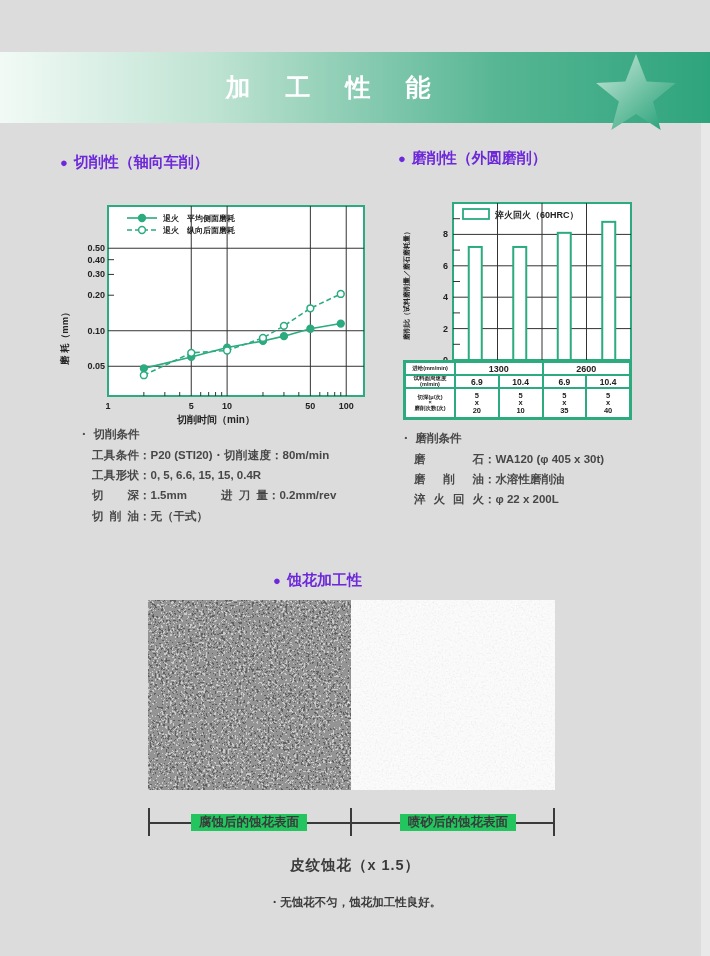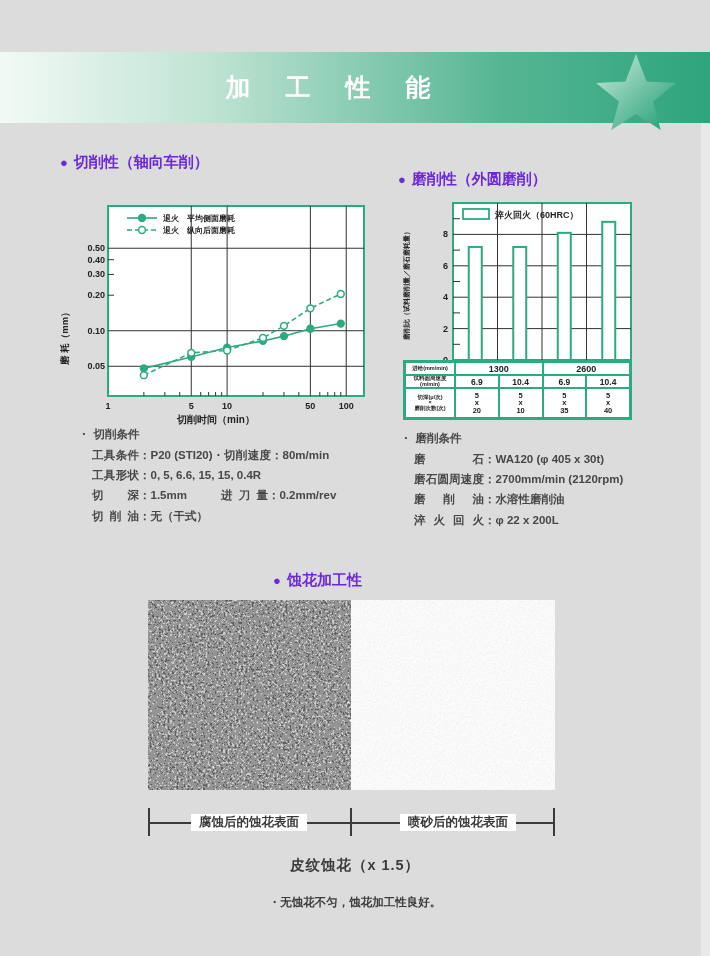--- a/index.html
+++ b/index.html
@@ -48,21 +48,21 @@
   .gt-v2{font-size:8.5px;}
   .gt-v3{font-size:7.5px;line-height:0.95;}
   
   #etch-head{left:0;top:571px;width:635px;text-align:center;}
   #textures{left:148px;top:600px;width:407px;height:190px;display:flex;}
   #brackets{left:148px;top:808px;width:407px;height:30px;}
   .br-line{position:absolute;top:14px;height:1.5px;background:#3a3a3a;}
   .br-tick{position:absolute;top:0;width:1.5px;height:28px;background:#3a3a3a;}
   .br-label{
     position:absolute;top:6px;font-size:12.5px;font-weight:bold;color:#3a3a3a;
-    background:#ffffff;padding:0 8px;white-space:nowrap;transform:translateX(-50%);
+    background:#22c55e;padding:0 8px;white-space:nowrap;transform:translateX(-50%);
   }
   #caption{left:0;top:856px;width:710px;text-align:center;font-size:14.5px;font-weight:bold;color:#3a3a3a;letter-spacing:1px;}
   #note{left:0;top:895px;width:710px;text-align:center;font-size:11.5px;font-weight:bold;color:#3a3a3a;}
   #edge-strip{left:701px;top:123px;width:9px;height:833px;background:#e9e9e9;}
   svg text{font-family:"Liberation Sans",sans-serif;}
 </style>
 </head>
 <body>
 
 <div class="abs" id="banner">
@@ -147,21 +147,21 @@
 <div class="abs cond" id="cutting-conds" style="left:78px;top:424px;">
     <div class="cond-title"><span class="tbullet">・</span><span>切削条件</span></div>
     <div class="cond-rows">
       <div class="cond-row"><span class="clabel" style="width: 47px;">工具条件</span><span>：</span><span>P20 (STI20)・</span><span class="clabel" style="width: 47px;">切削速度</span><span>：</span><span>80m/min</span></div>
       <div class="cond-row"><span class="clabel" style="width: 47px;">工具形状</span><span>：</span><span>0, 5, 6.6, 15, 15, 0.4R</span></div>
       <div class="cond-row"><span class="clabel" style="width: 47px;">切深</span><span>：</span><span>1.5mm</span><span class="clabel" style="width: 47px; margin-left: 34px;">进刀量</span><span>：</span><span>0.2mm/rev</span></div>
       <div class="cond-row"><span class="clabel" style="width: 47px;">切削油</span><span>：</span><span>无（干式）</span></div>
     </div>
   </div>
 
-<div class="abs sec-head" style="left:398px;top:170px;">
+<div class="abs sec-head" style="left:398px;top:149px;">
   <span class="bullet">●</span><span>磨削性（外圆磨削）</span>
 </div>
 <svg class="abs" id="grinding-chart-svg" style="left:395px;top:196px;" width="315" height="166">
     <rect x="58" y="7" width="178" height="157" fill="#fff" stroke="#2bab7e" stroke-width="2"></rect>
     <text x="53" y="167" text-anchor="end" font-size="9" font-weight="bold" fill="#222">0</text>
     <line x1="58" y1="132.6" x2="236" y2="132.6" stroke="#333333" stroke-width="1"></line>
     <text x="53" y="135.6" text-anchor="end" font-size="9" font-weight="bold" fill="#222">2</text>
     <line x1="58" y1="101.2" x2="236" y2="101.2" stroke="#333333" stroke-width="1"></line>
     <text x="53" y="104.2" text-anchor="end" font-size="9" font-weight="bold" fill="#222">4</text>
     <line x1="58" y1="69.80000000000001" x2="236" y2="69.80000000000001" stroke="#333333" stroke-width="1"></line>
@@ -232,21 +232,20 @@
     <div class="gt-v3">
       <div>5</div>
       <div>x</div>
       <div>40</div>
     </div>
   </div>
 <div class="abs cond" id="grinding-conds" style="left:400px;top:428px;">
     <div class="cond-title"><span class="tbullet">・</span><span>磨削条件</span></div>
     <div class="cond-rows">
       <div class="cond-row"><span class="clabel" style="width: 70px;">磨石</span><span>：</span><span>WA120 (φ 405 x 30t)</span></div>
-      <div class="cond-row"><span class="clabel" style="width: 70px;">磨石圆周速度</span><span>：</span><span>2700mm/min (2120rpm)</span></div>
       <div class="cond-row"><span class="clabel" style="width: 70px;">磨削油</span><span>：</span><span>水溶性磨削油</span></div>
       <div class="cond-row"><span class="clabel" style="width: 70px;">淬火回火</span><span>：</span><span>φ 22 x 200L</span></div>
     </div>
   </div>
 
 <div class="abs sec-head" id="etch-head">
   <span class="bullet">●</span><span>蚀花加工性</span>
 </div>
 <div class="abs" id="textures">
   <svg width="203" height="190">

